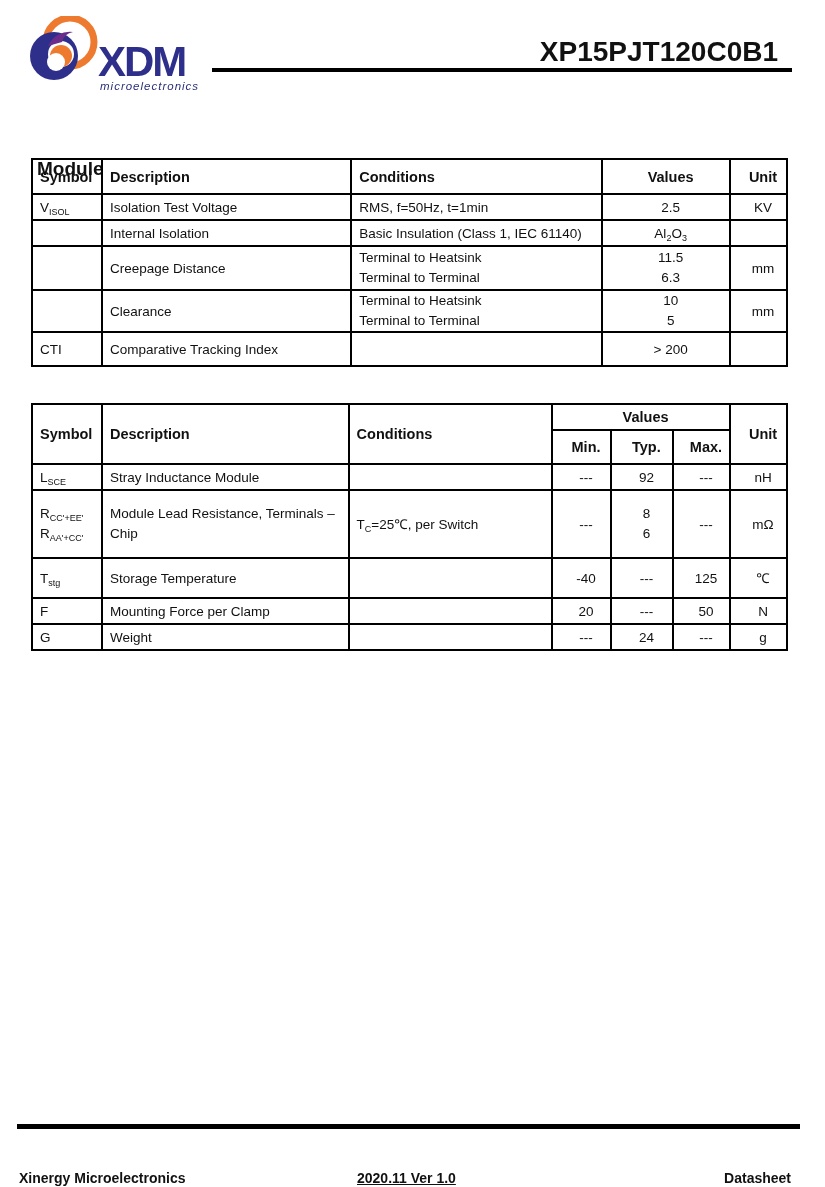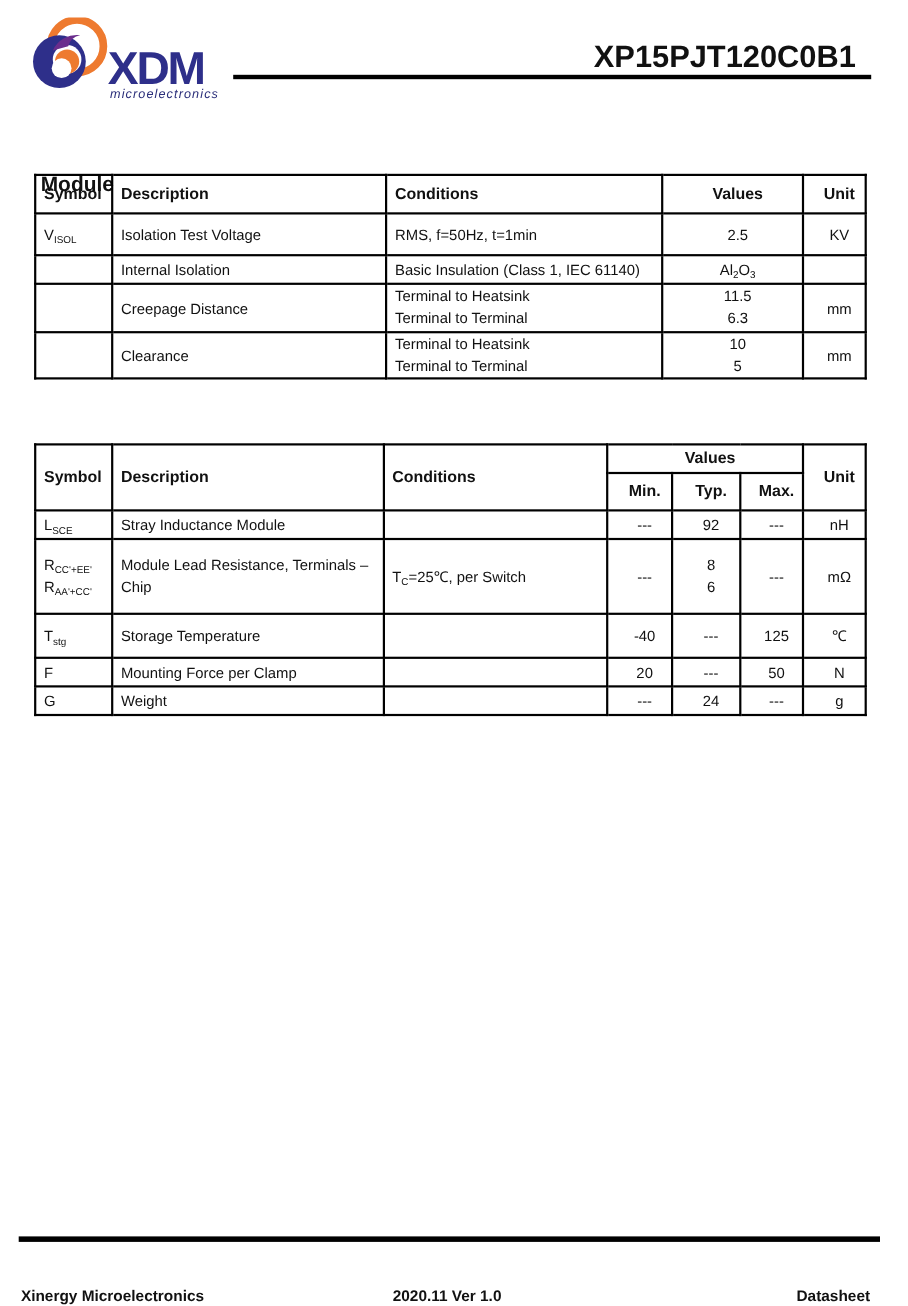--- a/index.html
+++ b/index.html
@@ -35,21 +35,21 @@
   .t1 col.c1 { width: 70px; } .t1 col.c2 { width: 250px; } .t1 col.c3 { width: 252px; }
   .t1 col.c4 { width: 128px; } .t1 col.c5 { width: 57px; }
   .t2 { top: 403px; }
   .t2 col.c1 { width: 70px; } .t2 col.c2 { width: 250px; } .t2 col.c3 { width: 206px; }
   .t2 col.c4 { width: 59px; } .t2 col.c5 { width: 62px; } .t2 col.c6 { width: 53px; } .t2 col.c7 { width: 57px; }
   sub { font-size: 9px; vertical-align: -3px; line-height: 0; }
   .line2 { line-height: 20px; }
   
   .footer-rule { position: absolute; left: 17px; top: 1124px; width: 783px; height: 5px; background: #000; }
   .footer { position: absolute; top: 1131px; font-size: 14px; font-weight: bold; margin-top: 39px; }
-  .f-left { left: 19px; } .f-center { left: 357px; } .f-right { right: 34px; }
+  .f-left { left: 19px; } .f-center { left: 357px; text-decoration: underline; } .f-right { right: 34px; }
 </style>
 </head>
 <body>
 
 <div class="logo">
   <svg class="logo-mark" viewBox="0 0 72 68">
     <circle cx="42" cy="26" r="24" fill="none" stroke="#ee7a2f" stroke-width="7"></circle>
     <circle cx="26" cy="40" r="24" fill="#2e2f8a"></circle>
     <circle cx="33" cy="38" r="13" fill="#ffffff"></circle>
     <path d="M20 30 A24 24 0 0 1 45 16 A14 14 0 0 0 34 26 Z" fill="#6a2d8c"></path>
@@ -73,21 +73,21 @@
       <col class="c5">
     </colgroup>
   <tbody>
       <tr style="height:35px">
     <th>Symbol</th>
     <th>Description</th>
     <th>Conditions</th>
     <th class="c">Values</th>
     <th class="c">Unit</th>
   </tr>
-  <tr style="height:38px">
+  <tr style="height:26px">
     <td><span>V</span><sub>ISOL</sub></td>
     <td>Isolation Test Voltage</td>
     <td>RMS, f=50Hz, t=1min</td>
     <td class="c">2.5</td>
     <td class="c">KV</td>
   </tr>
   <tr style="height:26px">
     <td></td>
     <td>Internal Isolation</td>
     <td>Basic Insulation (Class 1, IEC 61140)</td>
@@ -112,20 +112,27 @@
     <td>Clearance</td>
     <td class="line2">
           <div>Terminal to Heatsink</div>
           <div>Terminal to Terminal</div>
         </td>
     <td class="c line2">
           <div>10</div>
           <div>5</div>
         </td>
     <td class="c">mm</td>
+  </tr>
+  <tr style="height:34px">
+    <td>CTI</td>
+    <td>Comparative Tracking Index</td>
+    <td></td>
+    <td class="c">&gt; 200</td>
+    <td class="c"></td>
   </tr>
 </tbody>
   </table>
 
 <table class="t2">
   <colgroup>
       <col class="c1">
       <col class="c2">
       <col class="c3">
       <col class="c4">

